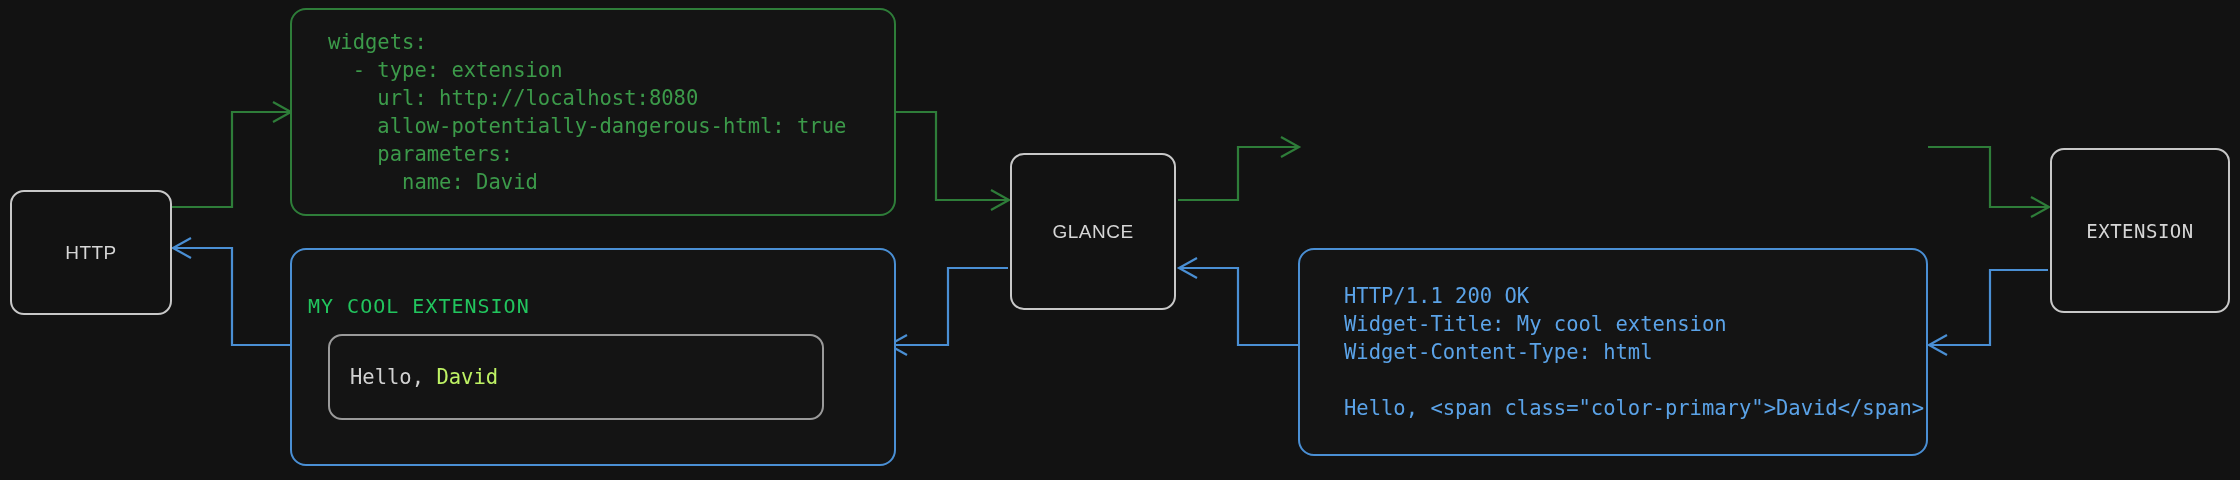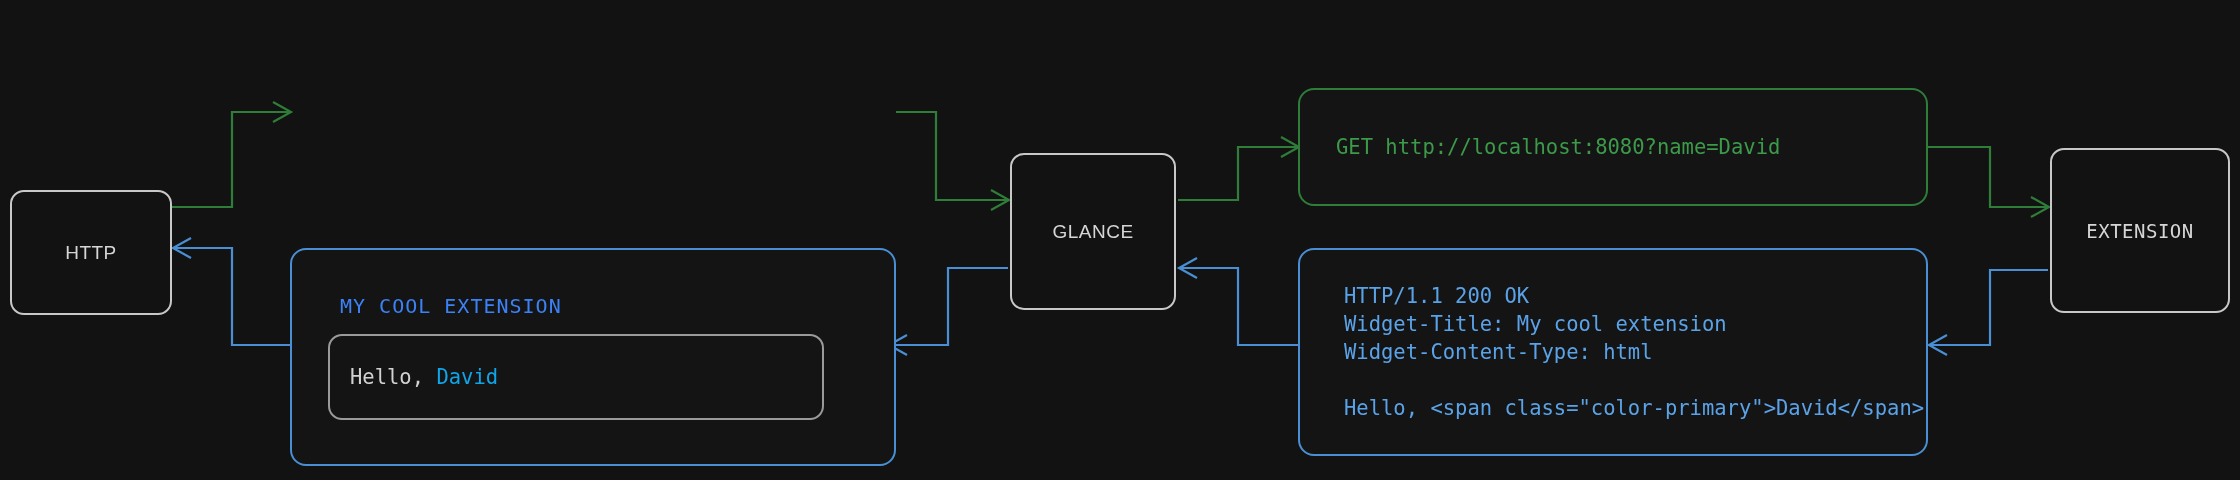--- a/index.html
+++ b/index.html
@@ -63,41 +63,41 @@
     white-space: pre;
     margin: 0;
   }
   .code.green { color: #3c9a4a; }
   .code.blue  { color: #5ba3e8; padding-left: 44px; }
   .pad-l { padding-left: 36px; }
 
   .widget-title {
     font-family: "DejaVu Sans Mono", monospace;
     font-size: 20px;
-    color: #3b82f6;
+    color: #22c55e;
     letter-spacing: 1px;
-    margin: 0 0 16px 48px;
+    margin: 0 0 16px 16px;
   }
   .widget-inner {
     margin: 0 70px 0 36px;
     border: 2px solid #9a9a9a;
     border-radius: 14px;
     height: 86px;
     display: flex;
     align-items: center;
     box-sizing: border-box;
   }
   .widget-inner-text {
     font-family: "DejaVu Sans Mono", monospace;
     font-size: 20.5px;
     color: #d2d2d2;
     padding-left: 20px;
     white-space: pre;
   }
-  .accent-name { color: #0ea5e9; margin-top: 11px; }
+  .accent-name { color: #bef264; margin-top: 11px; }
 </style>
 </head>
 <body>
 
 <div id="canvas">
 
   <svg id="wires" viewBox="0 0 2240 480" width="2240" height="480">
 
     <g>
       <path d="M 172 207 L 232 207 L 232 112 L 290 112" fill="none" stroke="#2e7d39" stroke-width="2.2"></path>
@@ -145,24 +145,29 @@
   </div>
 
   <div class="node" style="left:2050px; top:148px; width:180px; height:165px;">
     <span class="node-label-mono">EXTENSION</span>
   </div>
 
   <div class="node" style="left:1010px; top:153px; width:166px; height:157px;">
     <span class="node-label-sans">GLANCE</span>
   </div>
 
+  <div class="msgbox green" style="left:290px; top:8px; width:606px; height:208px;">
+    <pre class="code green pad-l">widgets:
+  - type: extension
+    url: http://localhost:8080
+    allow-potentially-dangerous-html: true
+    parameters:
+      name: David</pre>
+  </div>
 
-  <div class="msgbox green" style="left:1298px; top:88px; width:630px; height:118px;">
-    <pre class="code green pad-l">GET http://localhost:8080?name=David</pre>
-  </div>
 
   <div class="msgbox blue" style="left:1298px; top:248px; width:630px; height:208px;">
     <pre class="code blue pad-l">HTTP/1.1 200 OK
 Widget-Title: My cool extension
 Widget-Content-Type: html
 
 Hello, &lt;span class="color-primary"&gt;David&lt;/span&gt;</pre>
   </div>
 
   <div class="msgbox blue" style="left:290px; top:248px; width:606px; height:218px;">

